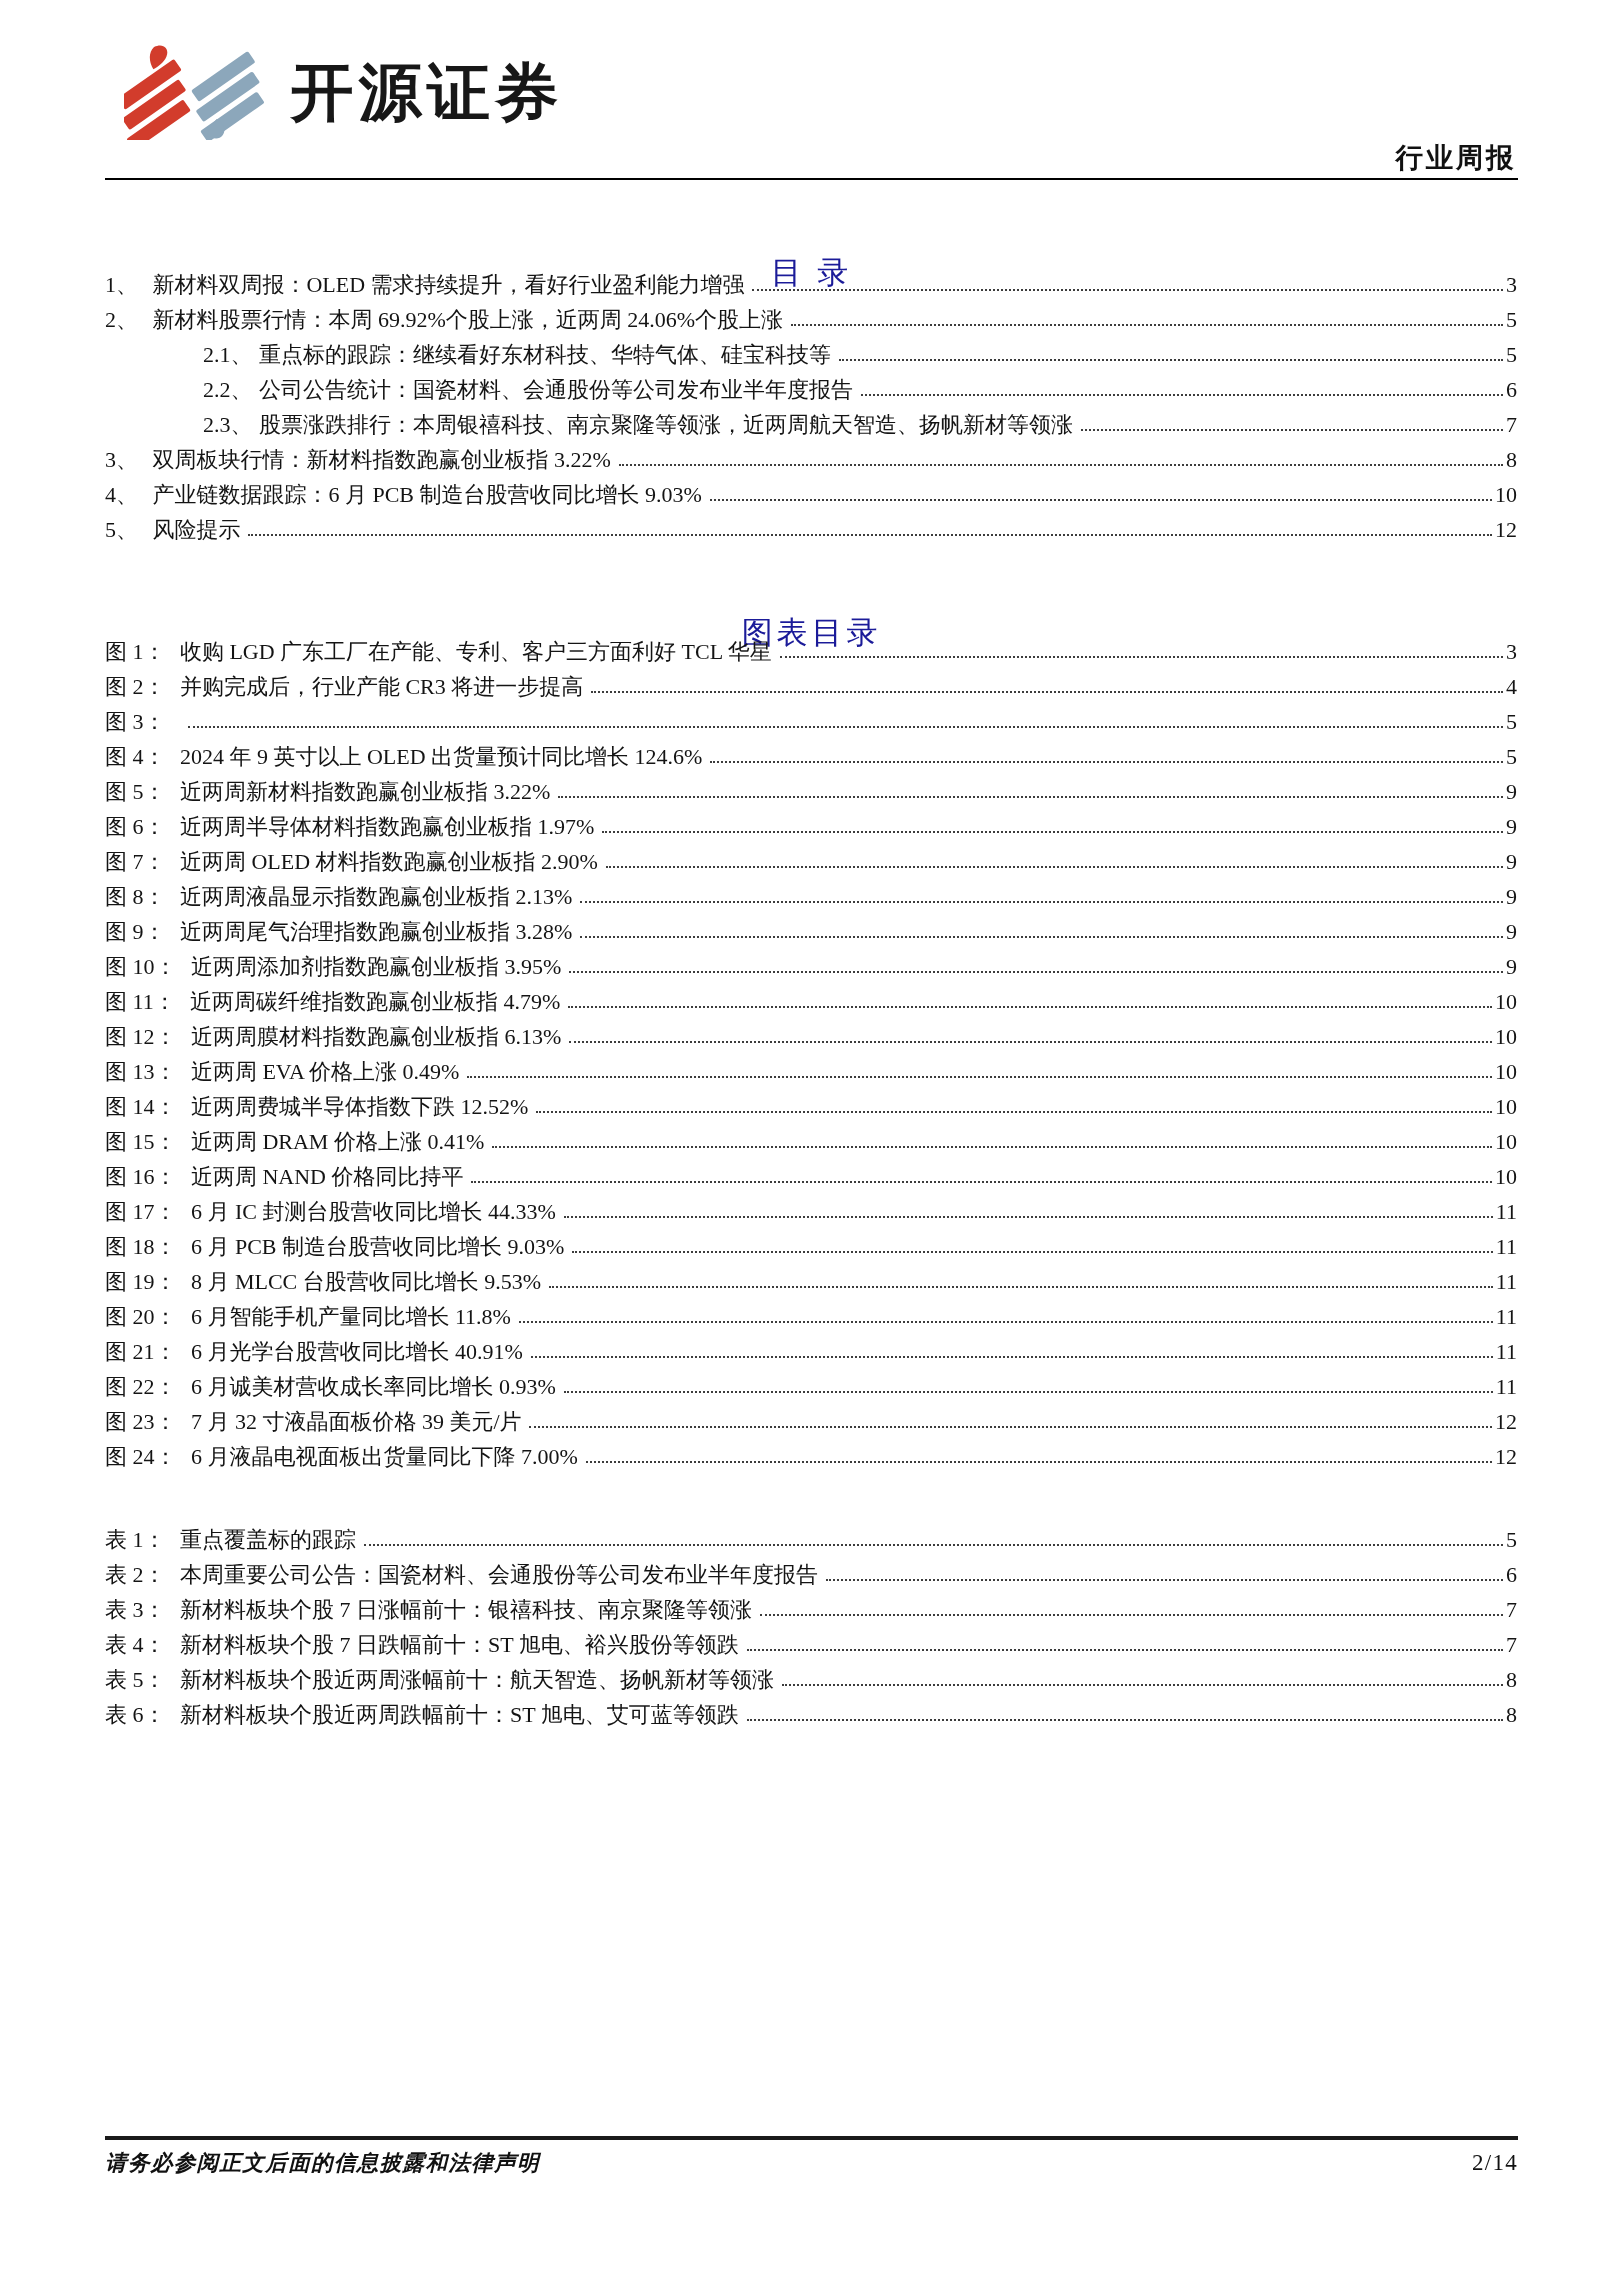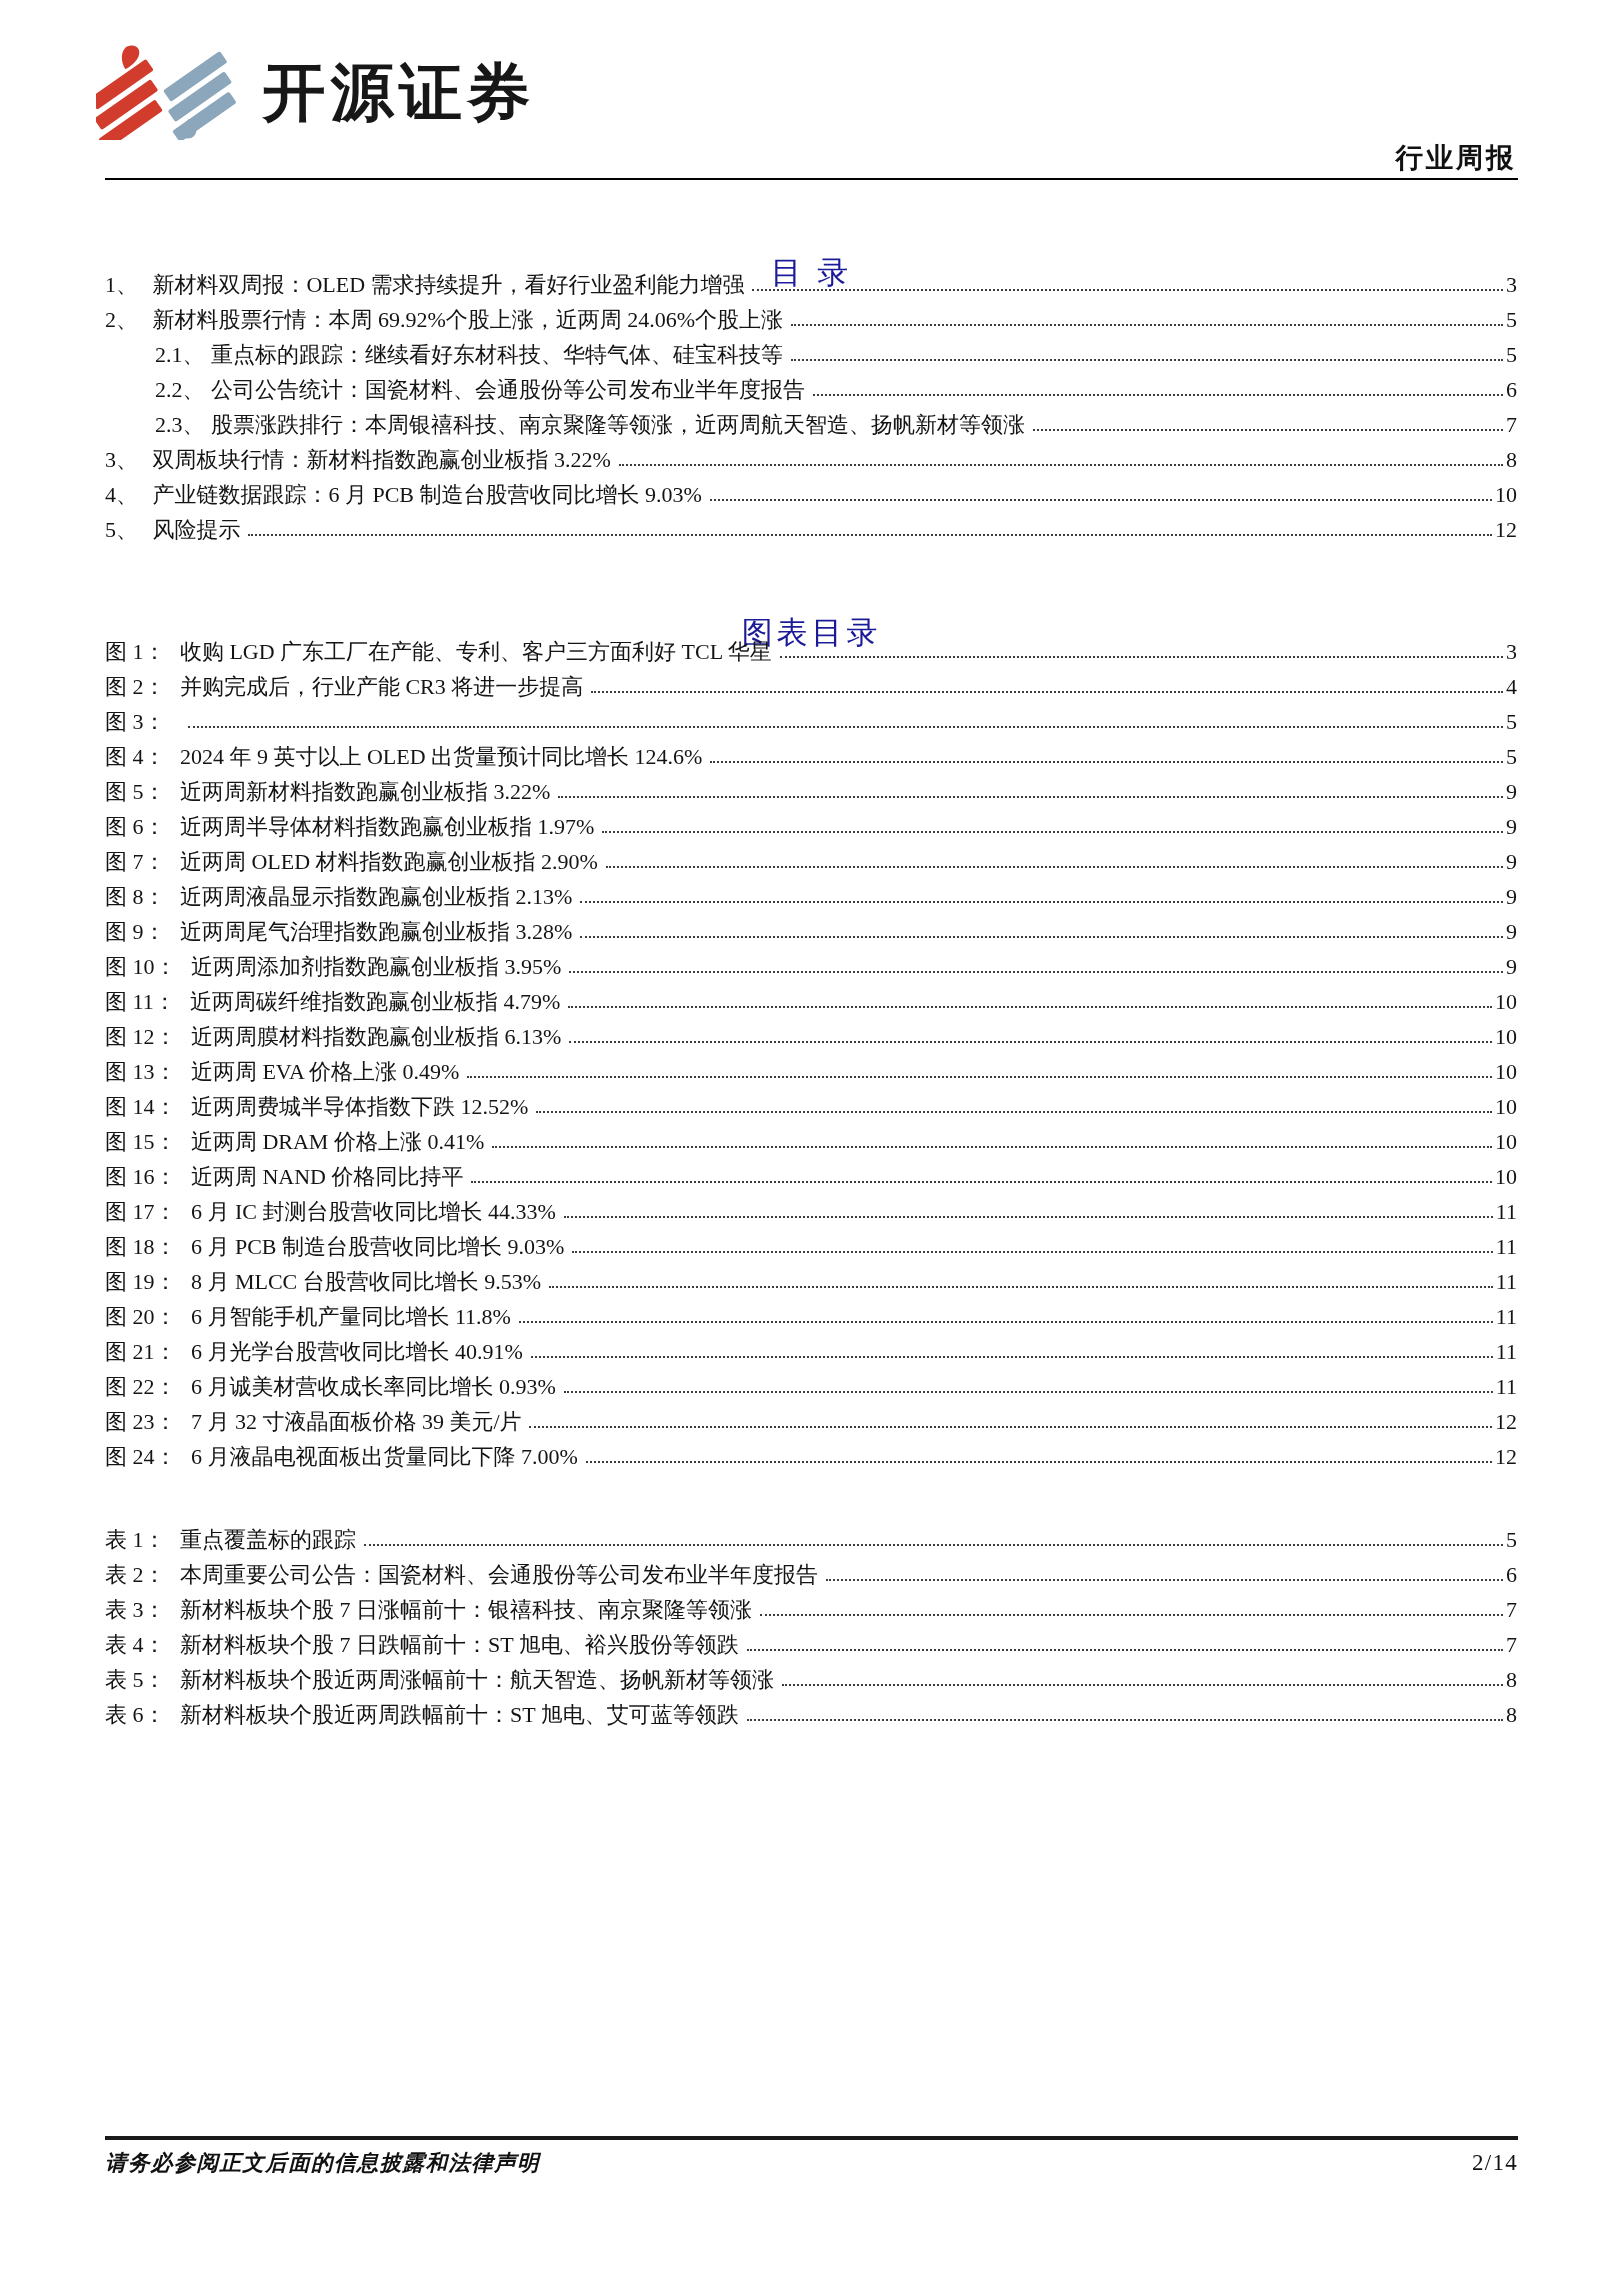--- a/index.html
+++ b/index.html
@@ -13,21 +13,21 @@
     position:relative;
     width:1623px;
     height:2295px;
     background:#ffffff;
     overflow:hidden;
     font-family:"Liberation Serif","DejaVu Serif",serif;
     color:var(--ink,#141414);
   }
   
   .brand{
-    position:absolute;left:96px;top:43px;
+    position:absolute;left:124px;top:43px;
     display:flex;align-items:center;gap:19.6px;
   }
   .brand-name{
     font-family:"Liberation Sans","DejaVu Sans",sans-serif;
     font-weight:900;font-size:63px;letter-spacing:5.2px;
     color:#171717;line-height:1;
   }
   .report-type{
     position:absolute;right:107px;top:140px;
     font-size:27.5px;font-weight:600;letter-spacing:2.6px;
@@ -55,21 +55,21 @@
   #figure-list{top:629px;}
   #table-list{top:1517px;}
   .leader-row{
     display:flex;align-items:flex-end;
     height:35px;font-size:22px;line-height:1.15;
     white-space:nowrap;
   }
   #table-list .leader-row{height:35px;}
   .leader-row.sub{padding-left:50px;}
   .row-num{flex:0 0 auto;margin-right:14.4px;}
-  .leader-row.sub .row-num{margin-right:6.5px;}
+  .leader-row.sub .row-num{margin-right:6.5px;margin-left:48px;}
   .row-label{flex:0 1 auto;overflow:hidden;}
   .row-dots{
     flex:1 1 13px;min-width:13px;
     border-bottom:2px dotted #3c3c3c;
     margin:0 2.6px 5.9px 7.9px;
   }
   .row-page{flex:0 0 auto;font-size:22px;}
   
   .footer-rule{
     position:absolute;left:105px;right:105px;top:2136px;

